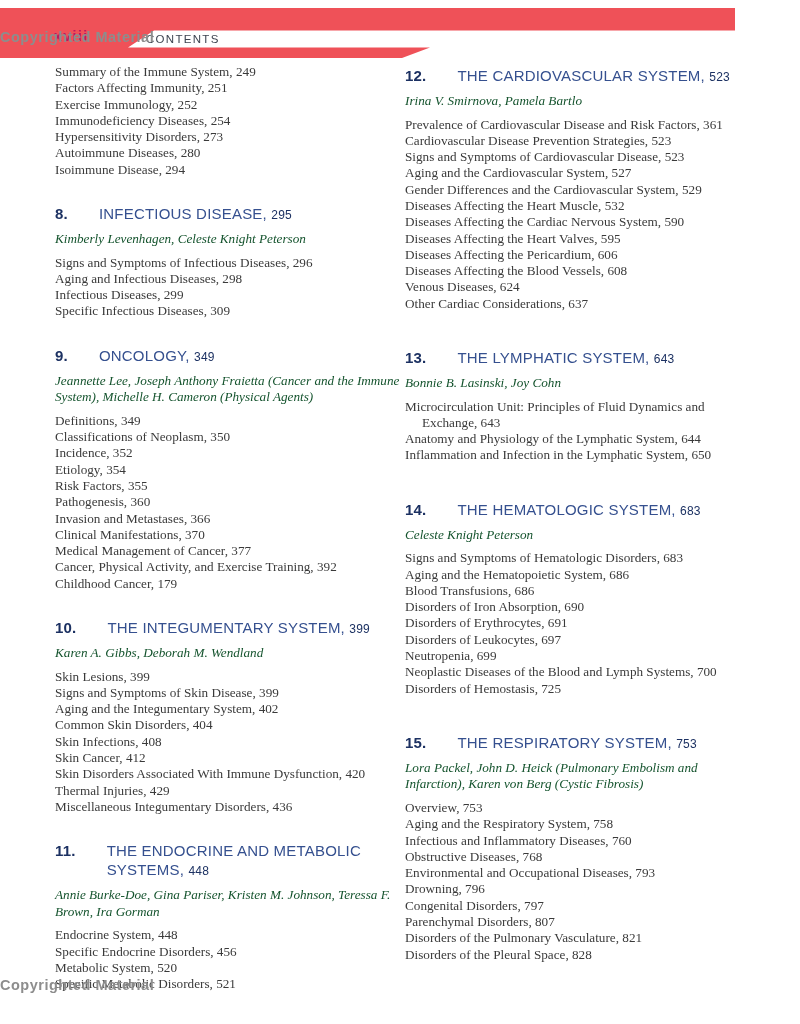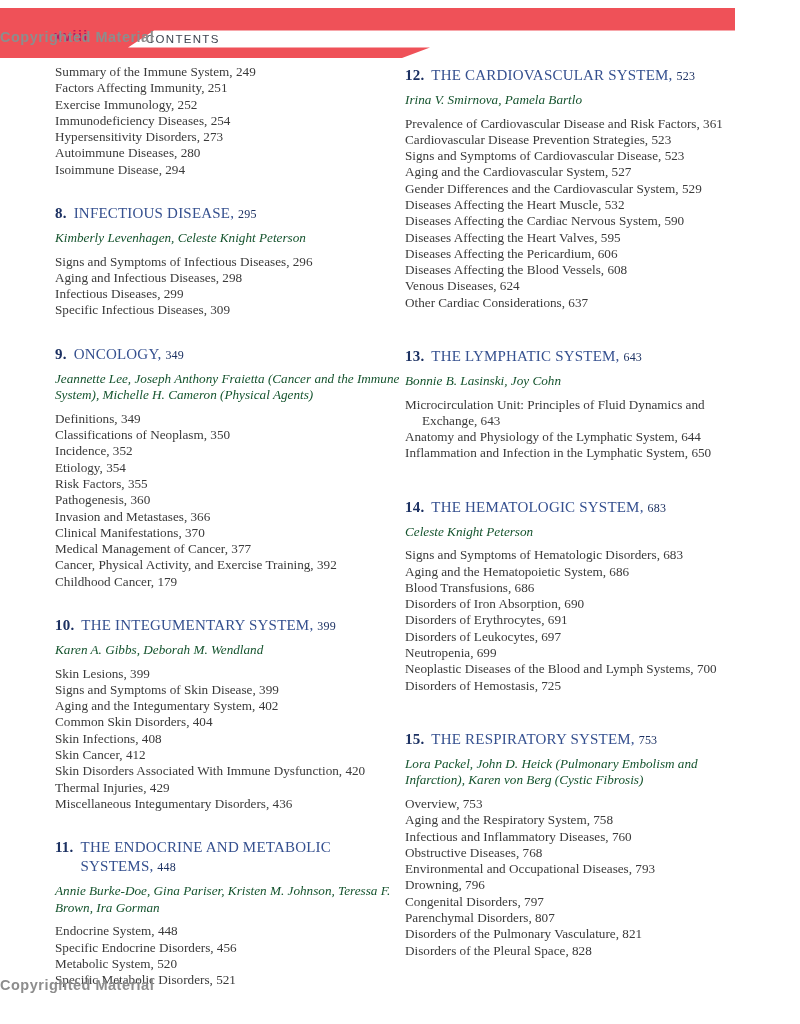--- a/index.html
+++ b/index.html
@@ -35,22 +35,22 @@
   .col-left  { left:55px;  width:347px; }
   .col-right { left:405px; width:341px; }
 
   .block { margin-top:26px; }
   .col .block:first-child { margin-top:0; }
   .col-right .block { margin-top:36px; }
   .col-right .block:first-child { margin-top:2px; }
 
   .chap-head {
     display:flex; align-items:flex-start;
-    font-family:Liberation Serif, serif;
-    font-size:15px; line-height:19px; margin-bottom:6px; letter-spacing:0.2px;
+    font-family:Liberation Sans, sans-serif;
+    font-size:15px; line-height:19px; margin-bottom:6px; letter-spacing:0.2px;gap:24px;
   }
   .chap-num { font-weight:700; color:#1c3162; margin-right:7px; white-space:nowrap; }
   .chap-title-wrap { flex:1; }
   .chap-title { color:#35508f; font-weight:500; }
   .chap-page { color:#1c3162; font-size:12px; }
 
   .authors {
     font-style:italic; font-size:13.2px; line-height:16.5px;
     color:#14532d; margin:0 0 7px 0;
   }

